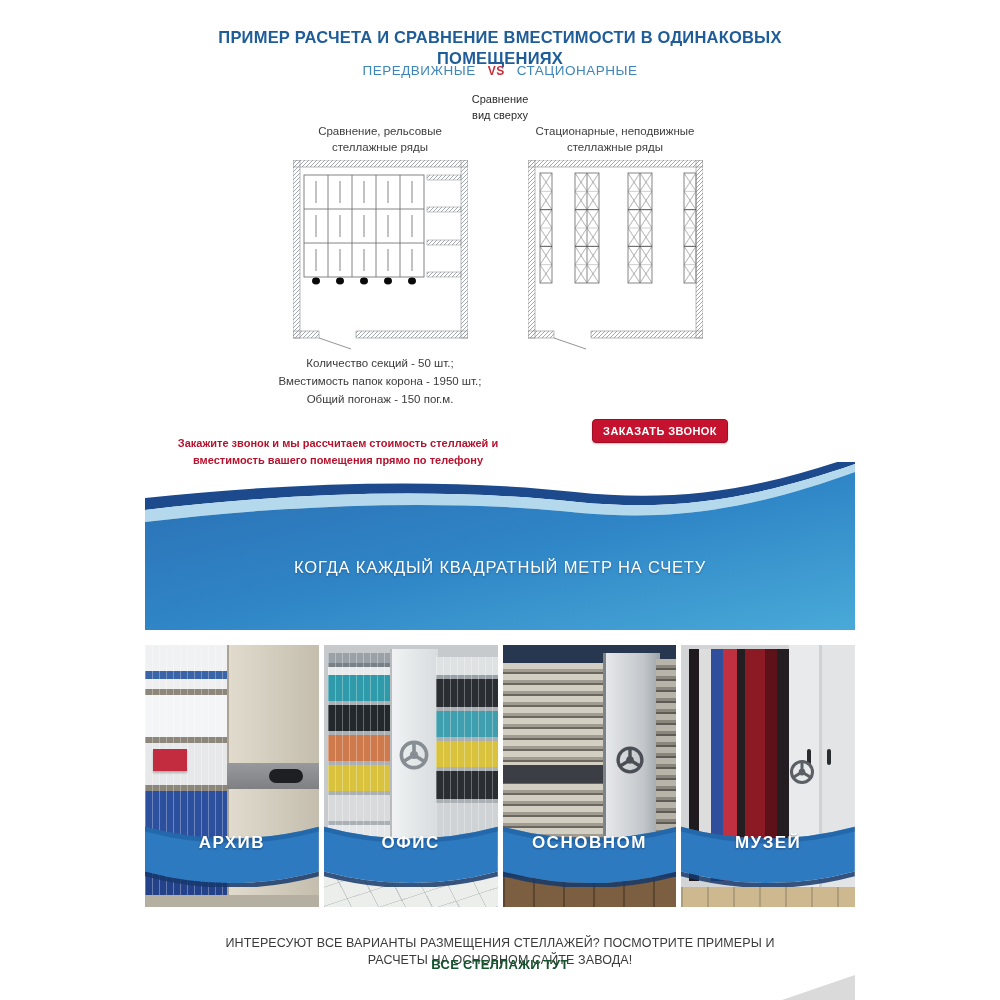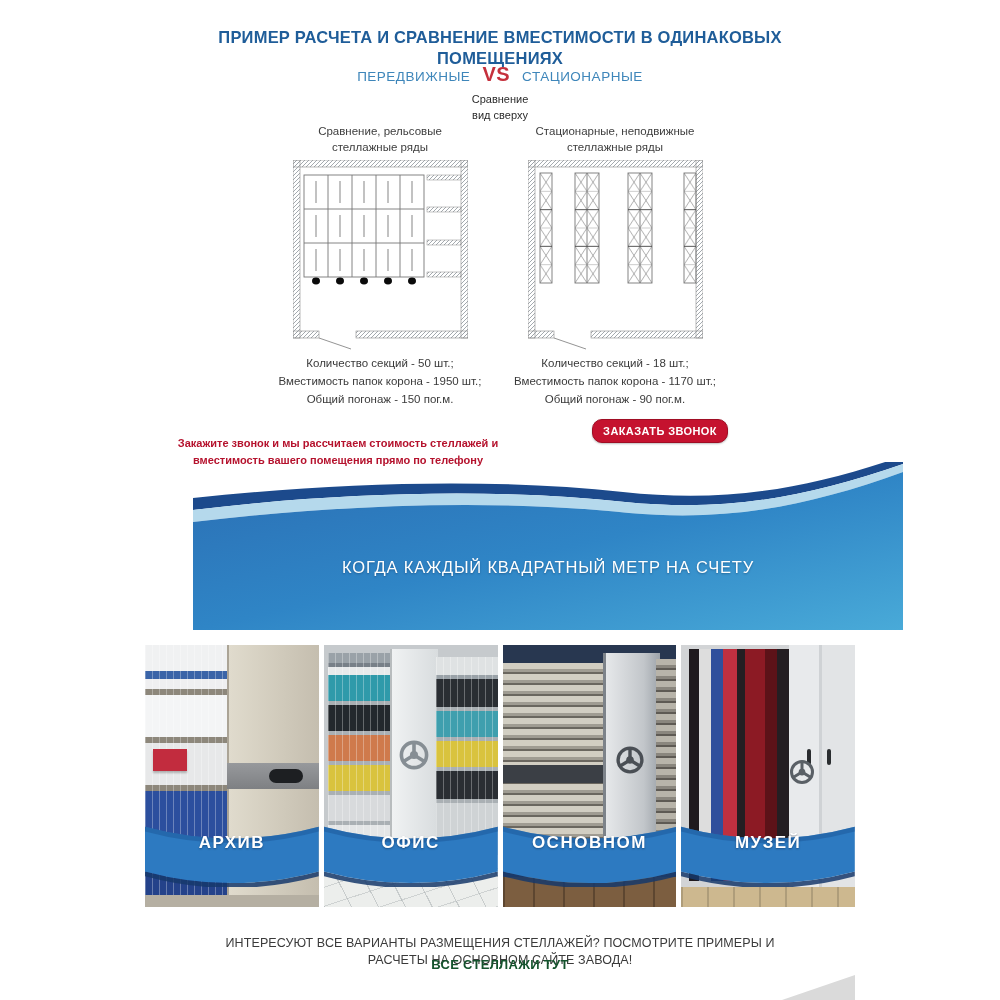--- a/index.html
+++ b/index.html
@@ -5,42 +5,42 @@
   html,body{margin:0;padding:0;background:#fff;}
   .page{position:relative;width:1000px;height:1000px;background:#fff;overflow:hidden;
         font-family:"Liberation Sans",sans-serif;}
   .content{position:absolute;left:145px;top:0;width:710px;height:1000px;}
 
   
   .title{position:absolute;top:16px;left:55px;width:600px;text-align:center;
          font-size:16.5px;font-weight:bold;color:#1f5d99;line-height:1.3;letter-spacing:.2px;}
   .versus{position:absolute;top:63px;left:0;width:710px;text-align:center;
           color:#3e86ba;font-size:13.5px;letter-spacing:.5px;}
-  .versus .vs{color:#c5303c;font-weight:bold;font-size:20px;margin:0 12px;}
+  .versus .vs{color:#c5303c;font-weight:bold;font-size:12px;margin:0 12px;}
   .caption{position:absolute;top:92px;left:0;width:710px;text-align:center;
            font-size:11px;color:#2b2b2b;line-height:1.45;}
 
   
   .diagram-block{position:absolute;top:124px;width:240px;text-align:center;}
   .diagram-block.left{left:115px;}
   .diagram-block.right{left:350px;}
   .diagram-label{font-size:11.5px;color:#3d3d3d;line-height:1.35;}
   svg.plan{display:block;margin:5px auto 0;width:175px;height:190px;}
   .stats{margin-top:5px;font-size:11.5px;color:#3a3a3a;line-height:1.55;}
 
   
   .cta-text{position:absolute;top:424px;left:28px;width:330px;text-align:center;
             font-size:11px;font-weight:bold;color:#b5122d;line-height:1.55;}
   .cta-button{position:absolute;top:419px;left:447px;width:136px;height:24px;
-              background:#c5122f;border:1px solid #a00d24;border-radius:10px;color:#fff;
+              background:#c5122f;border:1px solid #a00d24;border-radius:4px;color:#fff;
               font-size:11px;font-weight:bold;letter-spacing:.4px;cursor:pointer;
               font-family:"Liberation Sans",sans-serif;box-shadow:0 1px 2px rgba(0,0,0,.25);text-align:center;}
 
   
-  .banner{position:absolute;top:462px;left:0;width:740px;height:168px;margin-left:48px;}
+  .banner{position:absolute;top:462px;left:0;width:740px;height:168px;}
   .banner svg{position:absolute;left:0;top:0;width:710px;height:168px;}
   .slogan{position:absolute;top:96px;left:0;width:710px;text-align:center;color:#fff;
           font-size:16.5px;letter-spacing:.8px;text-shadow:0 1px 2px rgba(0,30,60,.35);}
 
   
   .gallery{position:absolute;top:645px;left:0;width:710px;height:262px;display:flex;gap:5px;}
   .photo{position:relative;flex:1;overflow:hidden;background:#c8ccce;}
   .photo *{position:absolute;}
   .ribbon{left:0;top:172px;width:100%;height:70px;}
   .ribbon svg{left:0;top:0;width:100%;height:100%;}
@@ -208,25 +208,20 @@
           <path d="M0,18.33H24 M0,55H24 M0,91.67H24" stroke="#999" stroke-width="0.5"></path>
           <path d="M0,36.67H24 M0,73.33H24" stroke="#555" stroke-width="1"></path>
         </g>
         <g transform="translate(156,13)">
           <rect width="12" height="110" fill="url(#xbr)" stroke="#777" stroke-width="0.9"></rect>
           <path d="M0,18.33H12 M0,55H12 M0,91.67H12" stroke="#999" stroke-width="0.5"></path>
           <path d="M0,36.67H12 M0,73.33H12" stroke="#555" stroke-width="1"></path>
         </g>
         <path d="M26,178 L58,189" stroke="#888" stroke-width="0.9" fill="none"></path>
       </svg>
-      <div class="stats">
-        <div>Количество секций - 18 шт.;</div>
-        <div>Вместимость папок корона - 1170 шт.;</div>
-        <div>Общий погонаж - 90 пог.м.</div>
-      </div>
     </div>
 
     <p class="cta-text">Закажите звонок и мы рассчитаем стоимость стеллажей и вместимость вашего помещения прямо по телефону</p>
     <button class="cta-button">ЗАКАЗАТЬ ЗВОНОК</button>
 
     <div class="banner">
       <svg viewBox="0 0 710 168" preserveAspectRatio="none">
         <defs>
           <linearGradient id="wavegrad" x1="0%" y1="0%" x2="100%" y2="100%">
             <stop offset="0%" stop-color="#2b6fb4"></stop>

